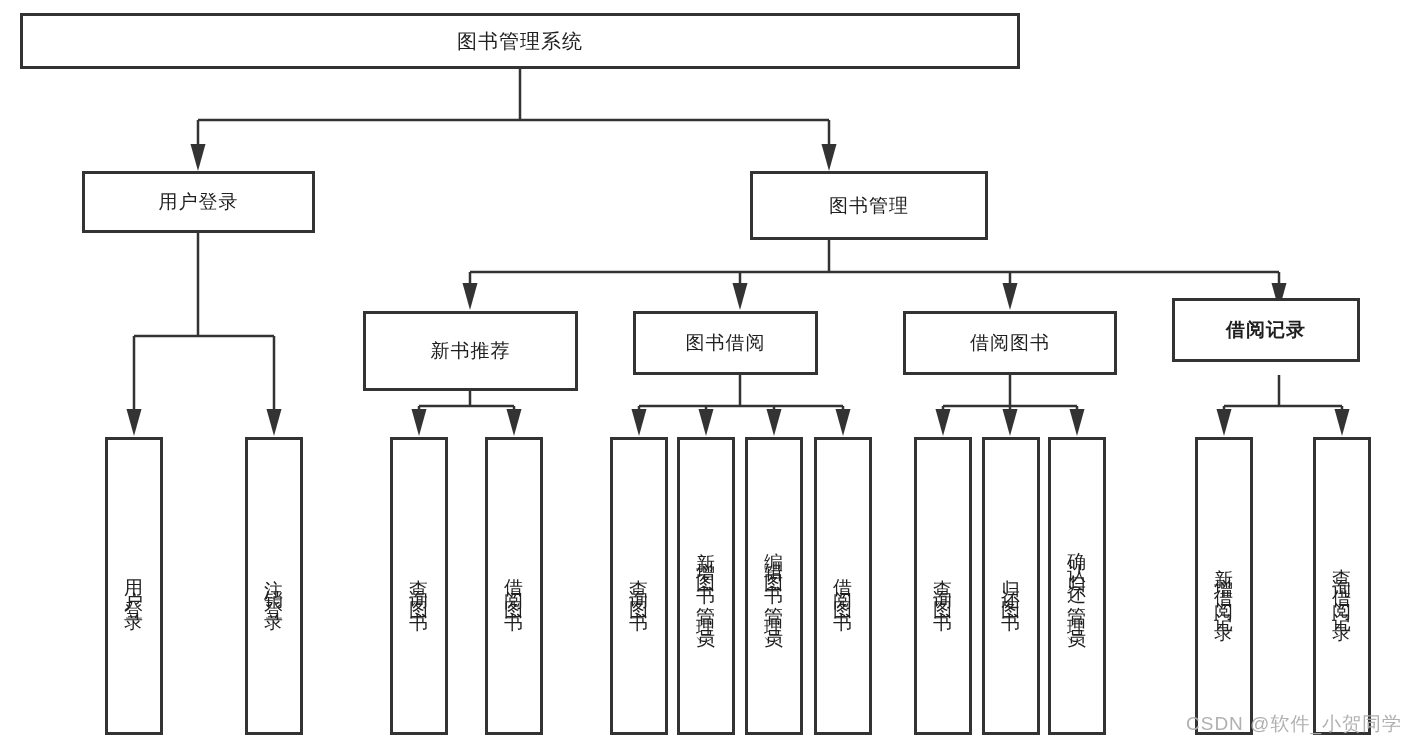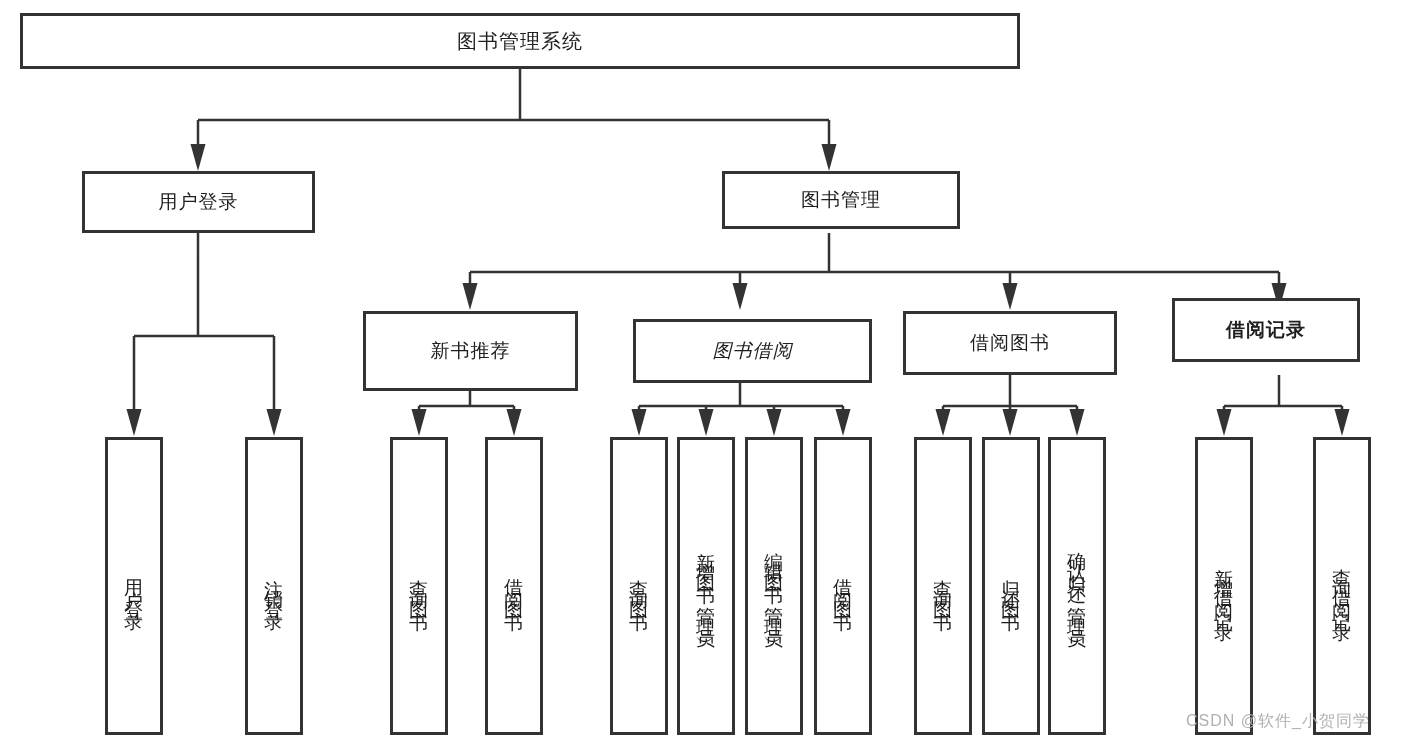--- a/index.html
+++ b/index.html
@@ -51,21 +51,21 @@
     text-orientation: mixed;
     font-size: 19px;
     letter-spacing: 11px;
     line-height: 1;
     white-space: nowrap;
   }
   .watermark {
     position: absolute;
     left: 1186px;
     top: 711px;
-    font-size: 16px;
+    font-size: 19px;
     color: rgba(172, 172, 172, 0.95);
     letter-spacing: 1px;
     z-index: 5;
     white-space: nowrap;
   }
 </style>
 </head>
 <body>
 
 <div class="stage">
@@ -106,24 +106,24 @@
       <polygon points="1010,436 1002.5,409 1017.5,409"></polygon>
       <polygon points="1077,436 1069.5,409 1084.5,409"></polygon>
       <polygon points="1224,436 1216.5,409 1231.5,409"></polygon>
       <polygon points="1342,436 1334.5,409 1349.5,409"></polygon>
     </g>
   </svg>
 
   <div class="box" style="left:20px; top:13px; width:1000px; height:56px; font-size:20px;">图书管理系统</div>
 
   <div class="box" style="left:82px; top:171px; width:233px; height:62px;">用户登录</div>
-  <div class="box" style="left:722px; top:171px; width:238px; height:58px;">图书管理</div>
+  <div class="box" style="left:750px; top:171px; width:238px; height:69px;">图书管理</div>
 
   <div class="box" style="left:363px; top:311px; width:215px; height:80px;">新书推荐</div>
-  <div class="box" style="left:633px; top:319px; width:239px; height:64px;font-style:italic;">图书借阅</div>
+  <div class="box" style="left:633px; top:311px; width:185px; height:64px;">图书借阅</div>
   <div class="box" style="left:903px; top:311px; width:214px; height:64px;">借阅图书</div>
   <div class="box" style="left:1172px; top:298px; width:188px; height:64px;font-weight:bold;">借阅记录</div>
 
   <div class="leaf" style="left:105px; top:437px; width:58px; height:298px;">
     <span class="vtext">用户登录</span>
   </div>
   <div class="leaf" style="left:245px; top:437px; width:58px; height:298px;">
     <span class="vtext">注销登录</span>
   </div>
 

